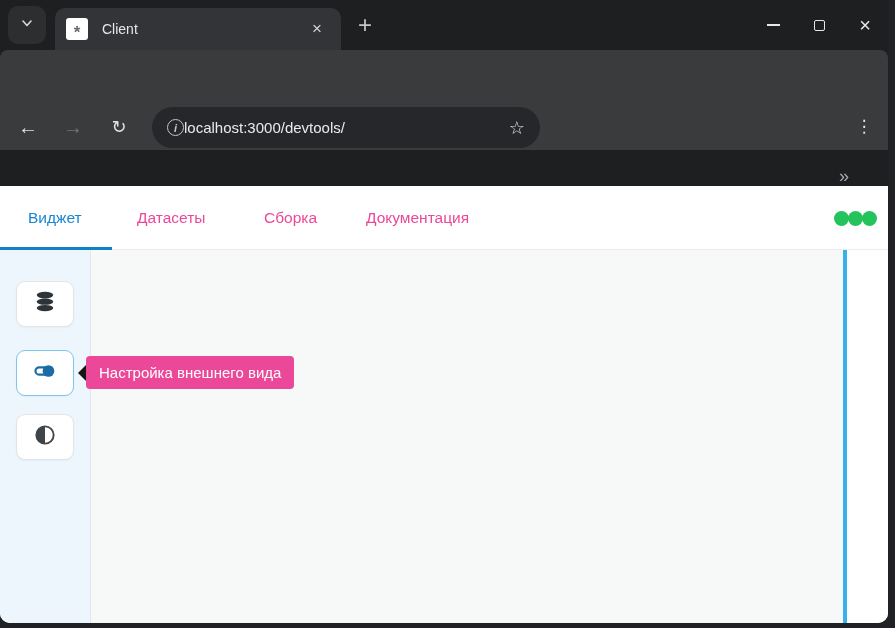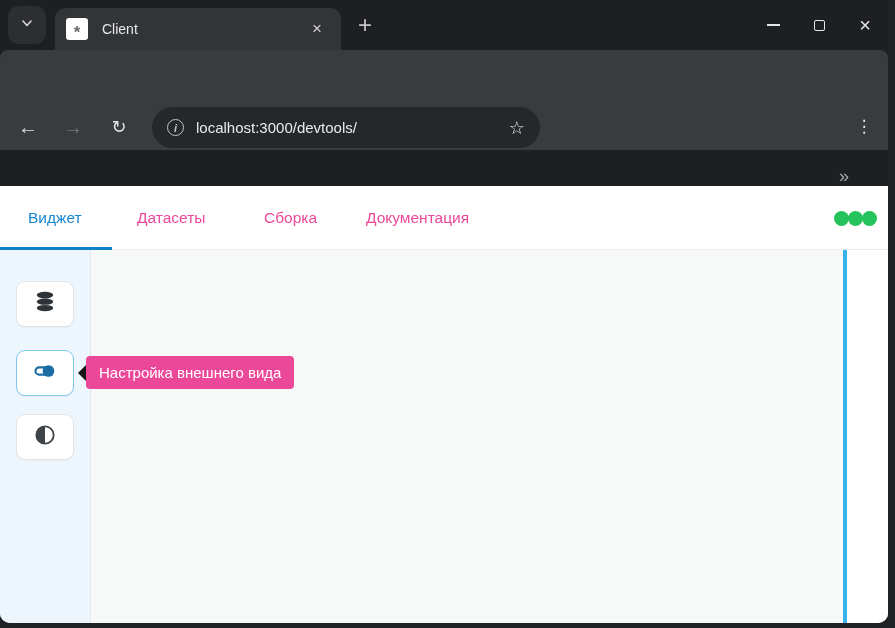--- a/index.html
+++ b/index.html
@@ -60,21 +60,21 @@
   .nav-reload { left:99px; font-size:18px; }
   .omnibox {
     position:absolute; left:152px; top:57px; width:388px; height:41px;
     background:#26272a; border-radius:21px; display:flex; align-items:center; cursor:text;
   }
   .info-badge {
     width:17px; height:17px; border:1.5px solid #c3c5c8; border-radius:50%;
     margin-left:15px; color:#c3c5c8; font-size:11px; font-style:italic; font-weight:bold;
     display:flex; align-items:center; justify-content:center; flex:none;
   }
-  .omnibox-url { margin-left:12px; font-size:15px; color:#e8eaed; flex:1; }
+  .omnibox-url { font-size:15px; color:#e8eaed; flex:1; }
   .star-btn { margin-right:15px; font-size:18px; color:#dfe1e4; cursor:pointer; }
   .menu-btn {
     position:absolute; right:8px; top:58px; width:32px; height:38px;
     text-align:center; line-height:38px; font-size:17px; color:#dfe1e4; cursor:pointer;
   }
   .bookmarks-row { position:absolute; left:0; top:104px; width:888px; height:46px; }
   .bm-overflow {
     position:absolute; right:30px; top:8px; font-size:18px; color:#a6a8ab;
     width:28px; height:28px; text-align:center; line-height:28px; cursor:pointer;
   }

